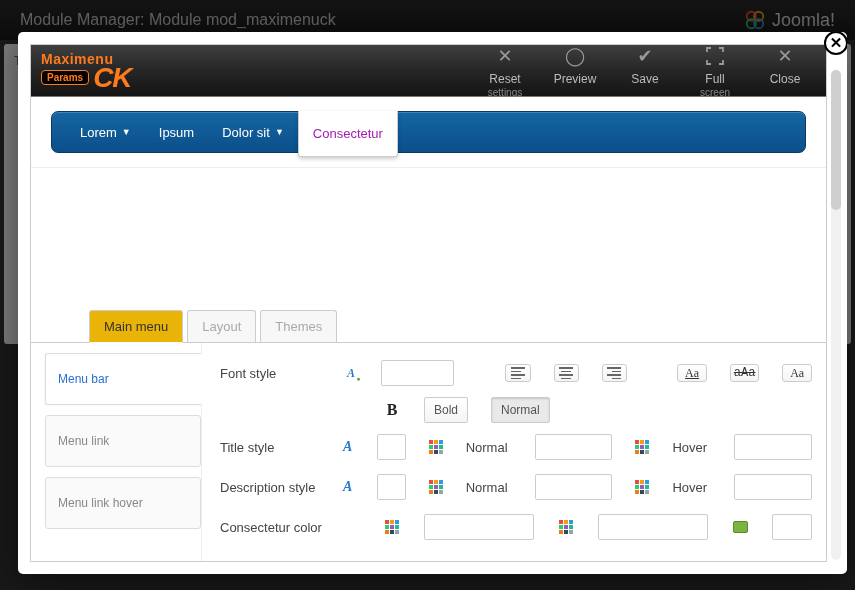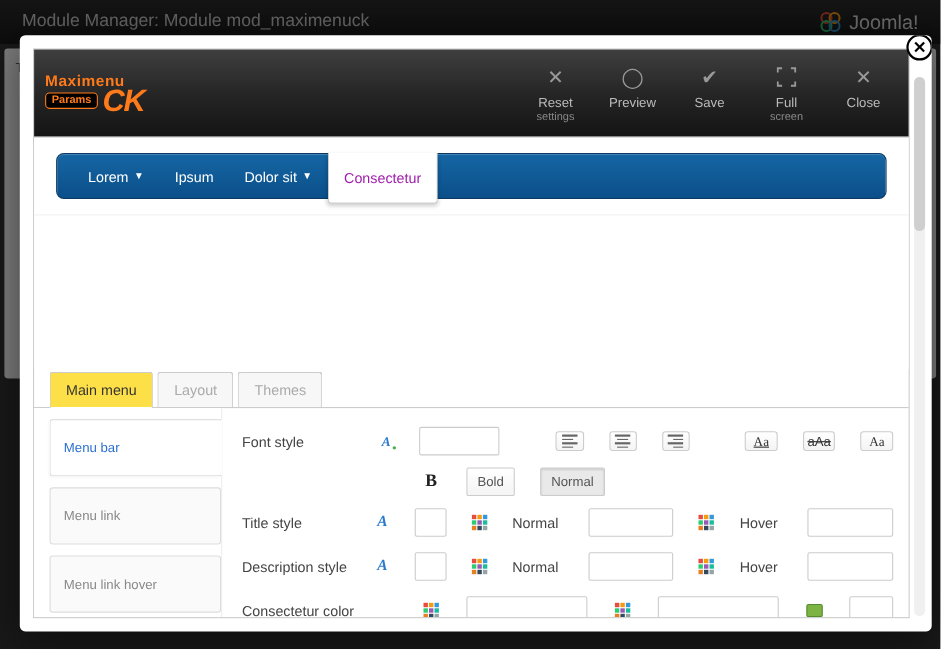--- a/index.html
+++ b/index.html
@@ -99,21 +99,21 @@
   background: #f0f0f0;
   border-radius: 5px;
 }
 .modal-scrollbar-thumb {
   width: 100%;
   height: 140px;
   background: #cfcfcf;
   border-radius: 5px;
 }
 .toolbar {
-  height: 80px;
+  height: 52px;
   background: linear-gradient(#3f3f3f, #262626 50%, #141414);
   display: flex;
   align-items: center;
   padding: 14px 6px;
   border-bottom: 1px solid #777;
 }
 .logo-box {
   width: 170px;
   height: 48px;
   margin-left: 4px;
@@ -223,23 +223,24 @@
   border: 1px solid #ccc;
   border-bottom: none;
   margin-right: 4px;
   background: #f7f7f7;
   border-radius: 3px 3px 0 0;
   color: #aaa;
   cursor: pointer;
   font-size: 13px;
 }
 .tab.active {
-  background: #fde047;
+  background: #eab308;
   color: #333;
   position: relative;
+  margin-left: 44px;
 }
 .tab.active::after {
   content: '';
   position: absolute;
   left: 0; right: 0; bottom: -1px;
   height: 1px;
   background: #fff;
 }
 .panel {
   display: flex;
@@ -352,21 +353,21 @@
 .palette span:nth-child(4){background:#2ecc71;}
 .palette span:nth-child(5){background:#9b59b6;}
 .palette span:nth-child(6){background:#1abc9c;}
 .palette span:nth-child(7){background:#e67e22;}
 .palette span:nth-child(8){background:#34495e;}
 .palette span:nth-child(9){background:#95a5a6;}
 .a-italic { color:#2a7bcf; font-family: Georgia, serif; font-style: italic; font-weight: bold; font-size: 14px;}
 .field-label-inline { color: #444; font-size: 13px; margin-right: 4px; }
 .swatch-green { width: 15px; height: 12px; background: #7cb342; border: 1px solid #558b2f; border-radius: 2px; display: inline-block; }
 .aa-dec { font-family: Georgia, serif; font-size: 12px; color:#333; text-decoration: underline;}
-.aa-strike { font-family: Liberation Sans, sans-serif; font-size: 12px; color:#333; text-decoration: line-through;}
+.aa-strike { font-family: Liberation Mono, monospace; font-size: 12px; color:#333; text-decoration: line-through;}
 .aa-plain { font-family: Georgia, serif; font-size: 12px; color:#333;}
 </style>
 </head>
 <body>
 
 <div class="backdrop">
   <div class="backdrop-header">
     <span>Module Manager: Module mod_maximenuck</span>
     <span class="joomla-logo">
       <span class="joomla-flower">

